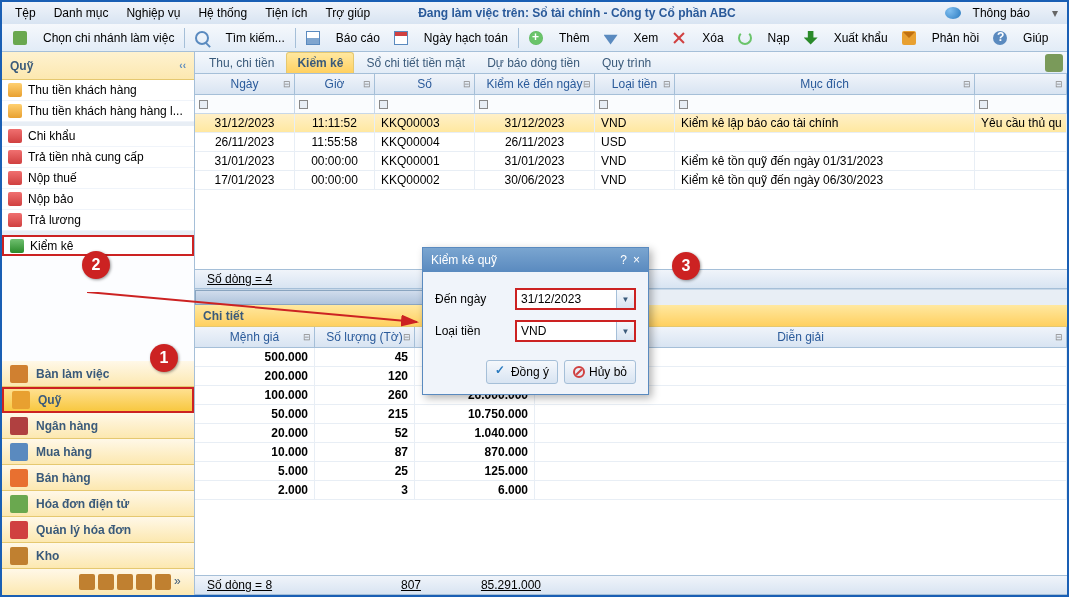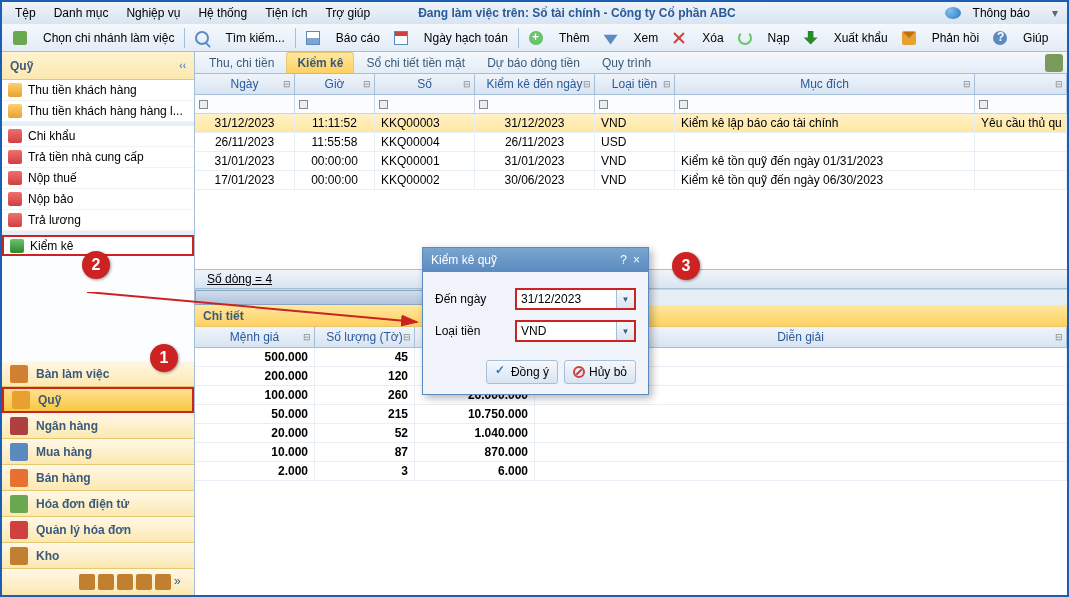--- a/index.html
+++ b/index.html
@@ -398,26 +398,37 @@
           <div class="col d3 r">1.040.000</div>
           <div class="col d4"></div>
         </div>
         <div class="row">
           <div class="col d1 r">10.000</div>
           <div class="col d2 r">87</div>
           <div class="col d3 r">870.000</div>
           <div class="col d4"></div>
         </div>
         <div class="row">
+          <div class="col d1 r">5.000</div>
+          <div class="col d2 r">25</div>
+          <div class="col d3 r">125.000</div>
+          <div class="col d4"></div>
+        </div>
+        <div class="row">
           <div class="col d1 r">2.000</div>
           <div class="col d2 r">3</div>
           <div class="col d3 r">6.000</div>
           <div class="col d4"></div>
         </div>
       </div>
+    <div class="status" style="display:flex;">
+      <div class="col d1">Số dòng = 8</div>
+      <div class="col d2 r" style="width:100px;text-align:right;padding-right:6px;">807</div>
+      <div class="col d3 r" style="width:120px;text-align:right;padding-right:6px;">85.291.000</div>
+    </div>
   </div>
 </div>
 
 <div class="dialog">
   <div class="dlg-title">
     <span>Kiểm kê quỹ</span>
     <span class="dlg-ctl">
       <span>?</span>
       <span>×</span>
     </span>

